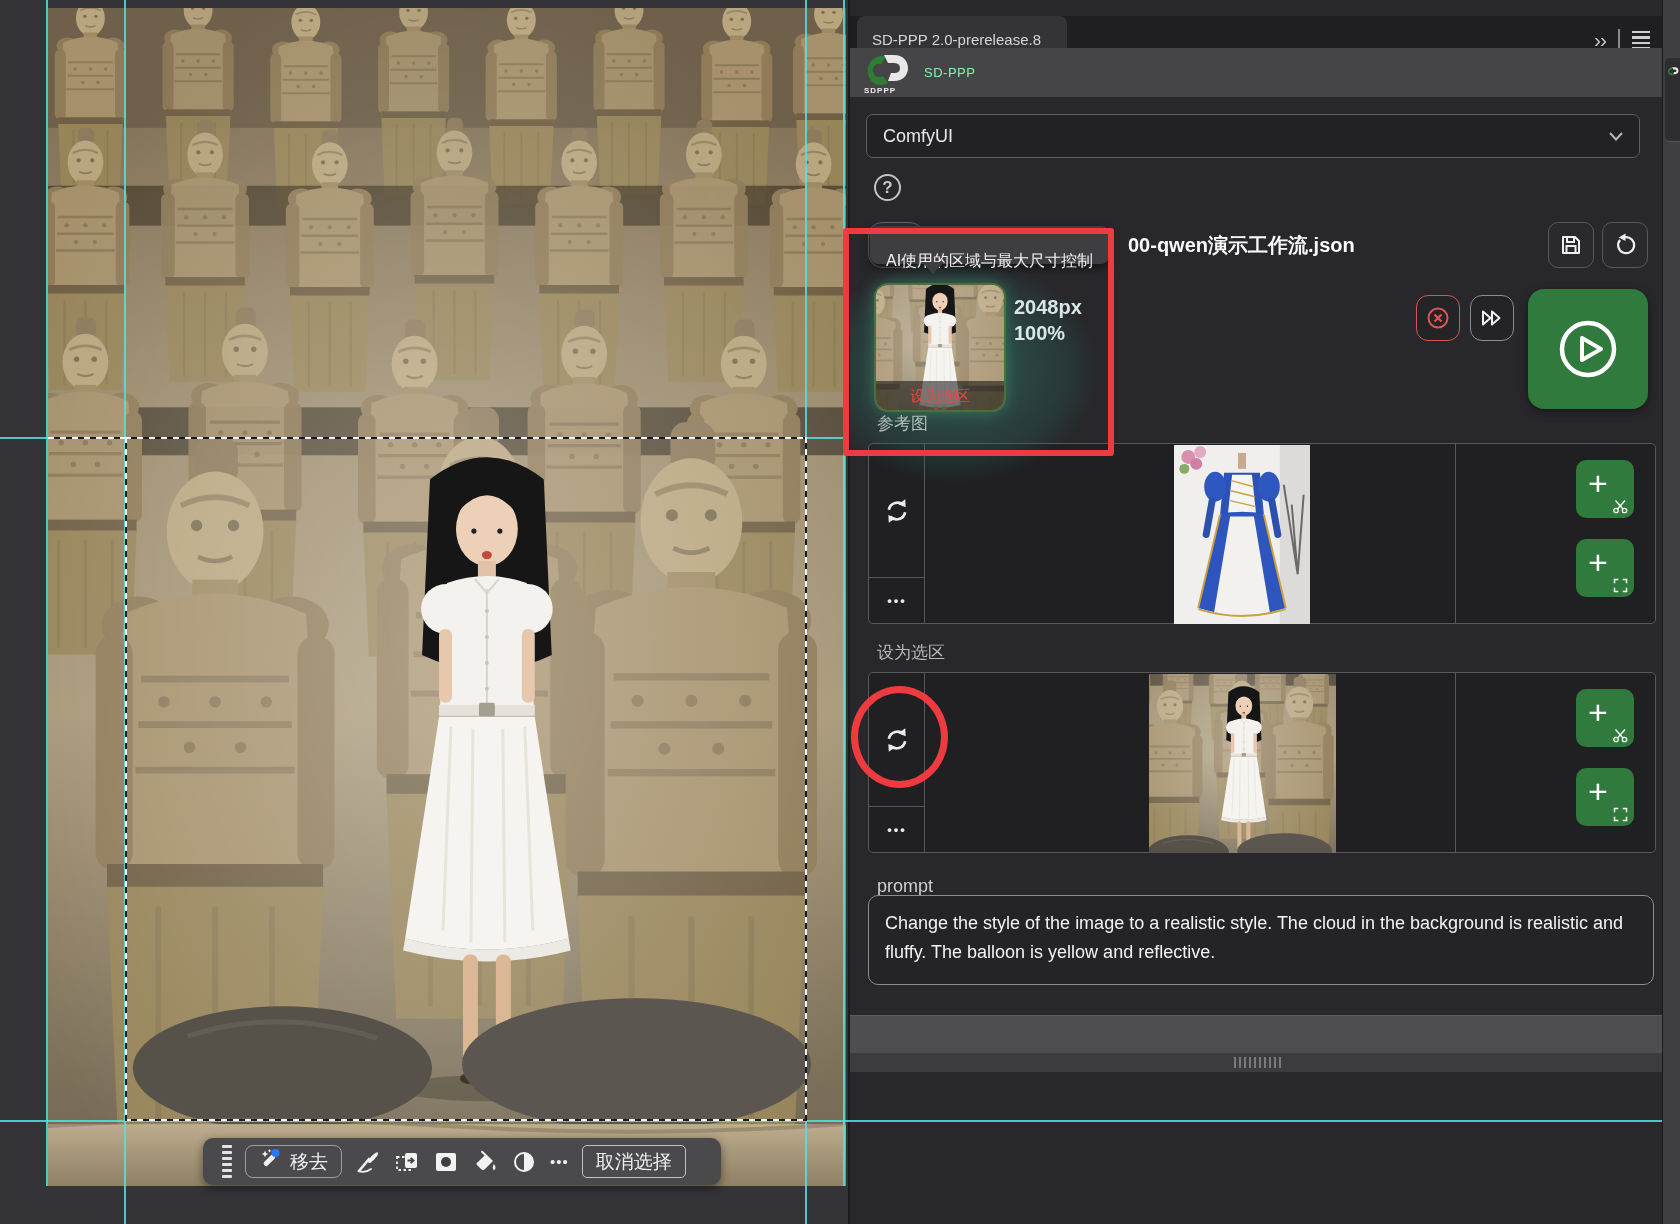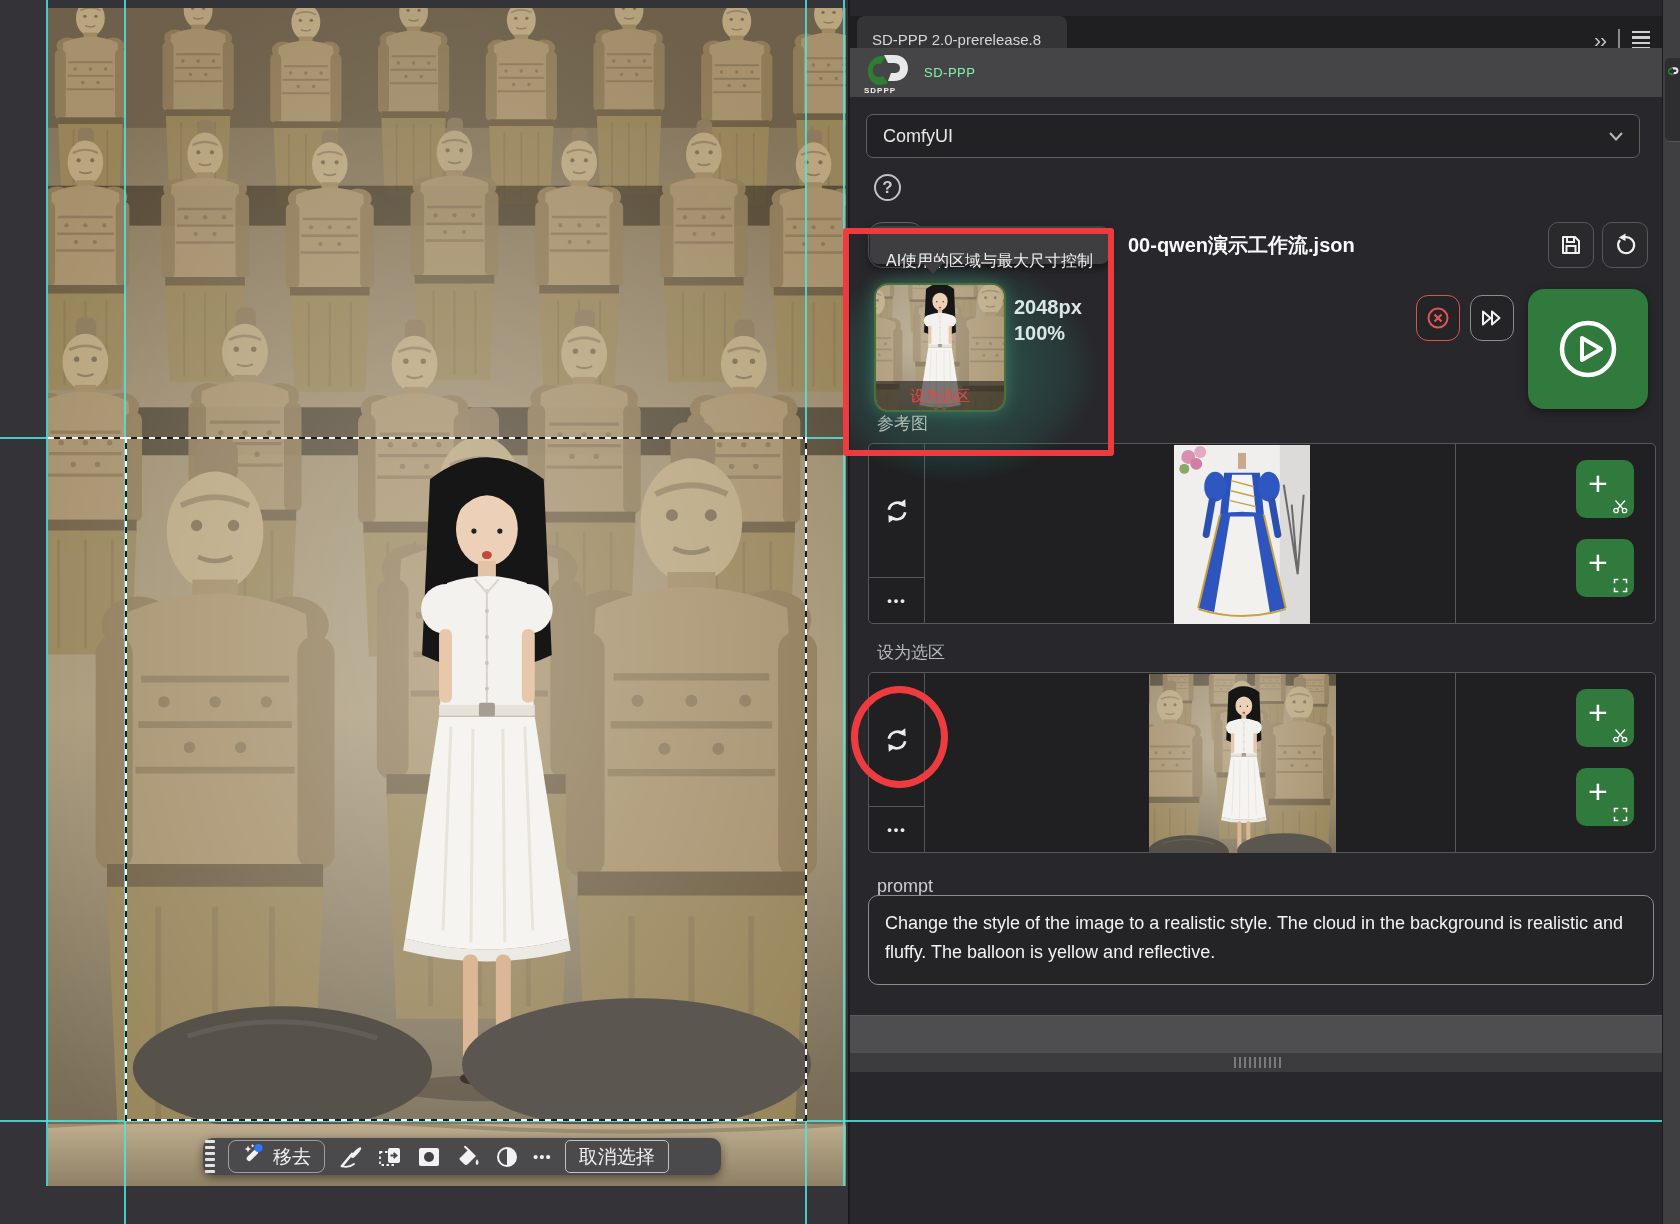--- a/index.html
+++ b/index.html
@@ -15,23 +15,23 @@
 
   .guide-v { width:2px; background:rgba(80,228,222,.85); top:0; height:1186px; z-index:6; }
   .guide-h { height:2px; background:rgba(80,228,222,.85); z-index:6; }
 
   
   .ants { z-index:7; }
   .ants-h { height:2px; background:repeating-linear-gradient(90deg,#f4f4f4 0 6px,#1b1b1b 6px 12px); }
   .ants-v { width:2px;  background:repeating-linear-gradient(180deg,#f4f4f4 0 6px,#1b1b1b 6px 12px); }
 
   
-  #taskbar { left:203px; top:1138px; width:518px; height:37px; background:#4a4a4c;
+  #taskbar { left:203px; top:1138px; width:518px; height:47px; background:#4a4a4c;
              border-radius:10px; box-shadow:0 3px 10px rgba(0,0,0,.45); z-index:20;
-             display:flex; align-items:center; gap:13px; padding:0 12px 0 2px; }
+             display:flex; align-items:center; gap:13px; padding:0 12px 0 19px; }
   #taskbar .grip { width:10px; height:34px; display:flex; flex-direction:column; justify-content:space-between; cursor:grab; }
   #taskbar .grip i { display:block; height:3px; background:#e3e3e3; border-radius:1px; }
   .tb-btn { height:33px; border:1.5px solid #9e9e9e; border-radius:8px; background:transparent;
             color:#f0f0f0; font-size:19px; display:flex; align-items:center; gap:9px; padding:0 13px;
             font-family:"Liberation Sans",sans-serif; cursor:pointer; }
   .tb-btn.square { border-radius:5px; border-color:#c2c2c2; }
   .tb-ico { width:26px; height:26px; display:flex; align-items:center; justify-content:center; cursor:pointer; }
   .tb-more { color:#eee; font-size:15px; letter-spacing:1px; cursor:pointer; }
 
   

